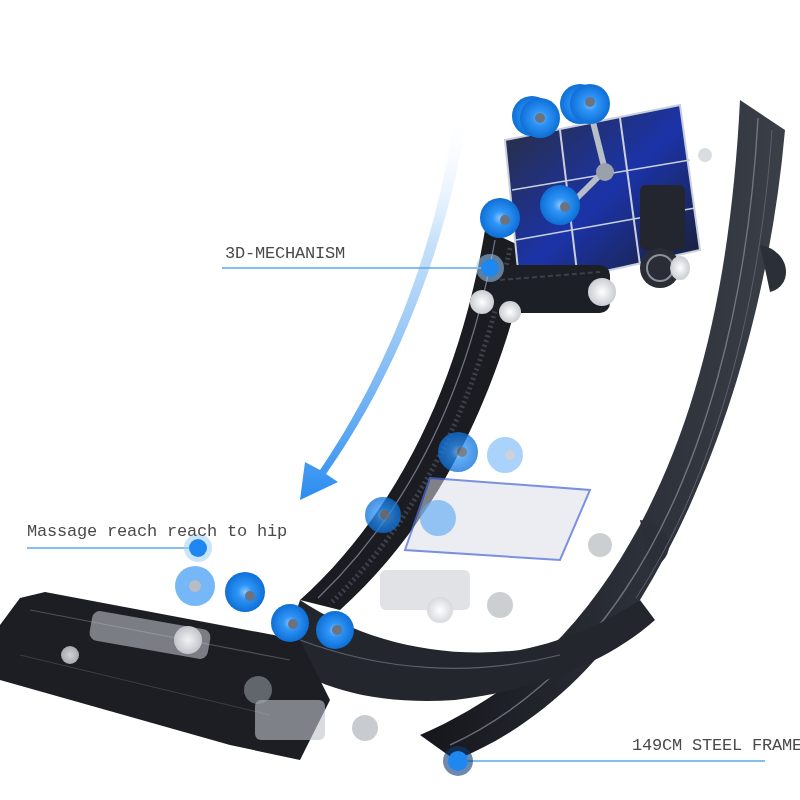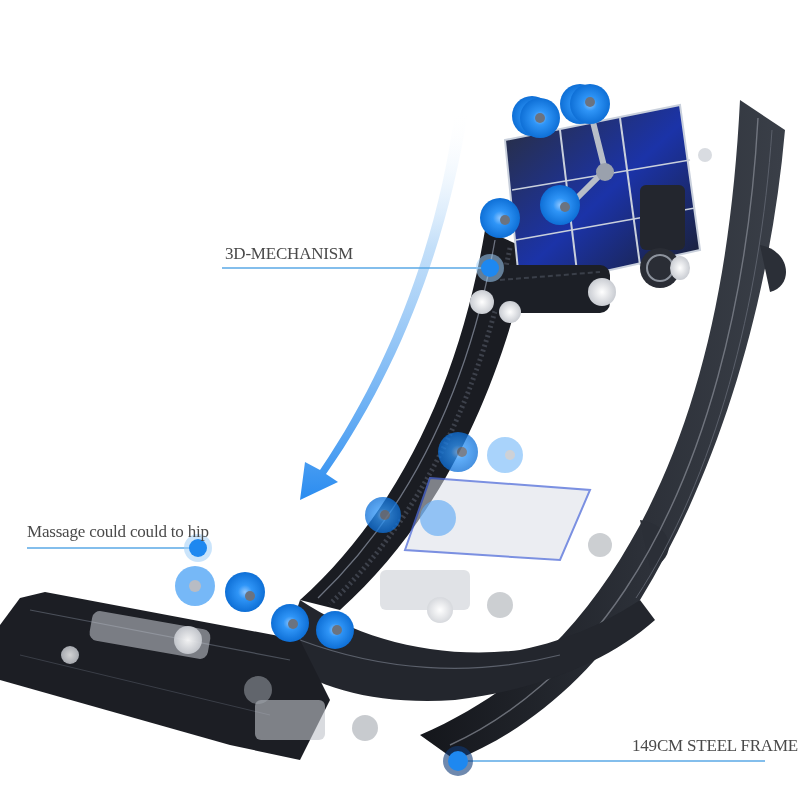--- a/index.html
+++ b/index.html
@@ -1,21 +1,21 @@
 <!DOCTYPE html>
 <html><head>
   <meta charset="utf-8">
   <style>
     html, body { margin: 0; padding: 0; background: #ffffff; }
     body { width: 800px; height: 800px; overflow: hidden; position: relative; font-family: "Liberation Sans", sans-serif; }
     #stage { position: absolute; left: 0; top: 0; width: 800px; height: 800px; }
     .callout-label {
       position: absolute;
       color: #4a4a4a;
-      font-family: Liberation Serif, serif;
+      font-family: Liberation Mono, monospace;
       font-size: 17px;
       letter-spacing: -0.2px;
       white-space: nowrap;
       line-height: 1;
     }
     #label-mechanism { left: 225px; top: 245px; }
     #label-hip { left: 27px; top: 523px; }
     #label-frame { left: 632px; top: 737px; }
   </style>
 </head>
@@ -175,14 +175,14 @@
   </g>
 
   <g>
     <line x1="468" y1="761" x2="765" y2="761" stroke="#5aa9e6" stroke-width="1.5"></line>
     <circle cx="458" cy="761" r="15" fill="#0f3a78" opacity="0.6"></circle>
     <circle cx="458" cy="761" r="10" fill="#1e88f0"></circle>
   </g>
 </svg>
 
 <div id="label-mechanism" class="callout-label">3D-MECHANISM</div>
-<div id="label-hip" class="callout-label">Massage could could to hip</div>
+<div id="label-hip" class="callout-label">Massage reach reach to hip</div>
 <div id="label-frame" class="callout-label">149CM STEEL FRAME</div>
 
 </body></html>

